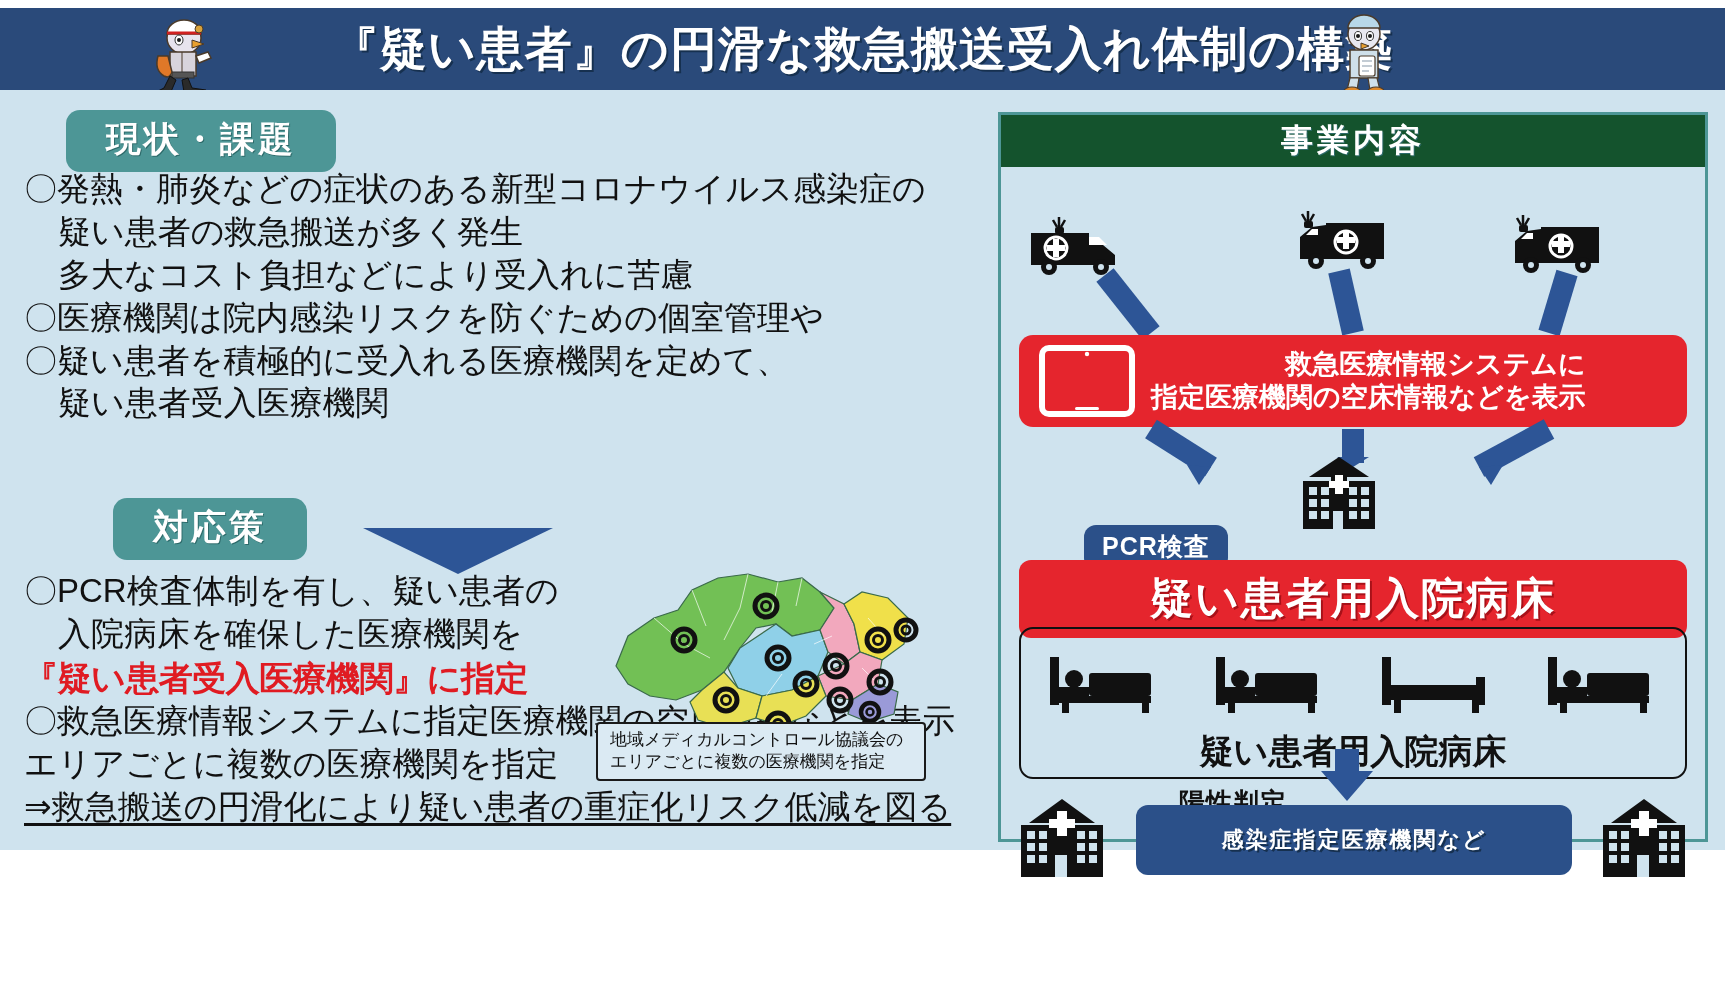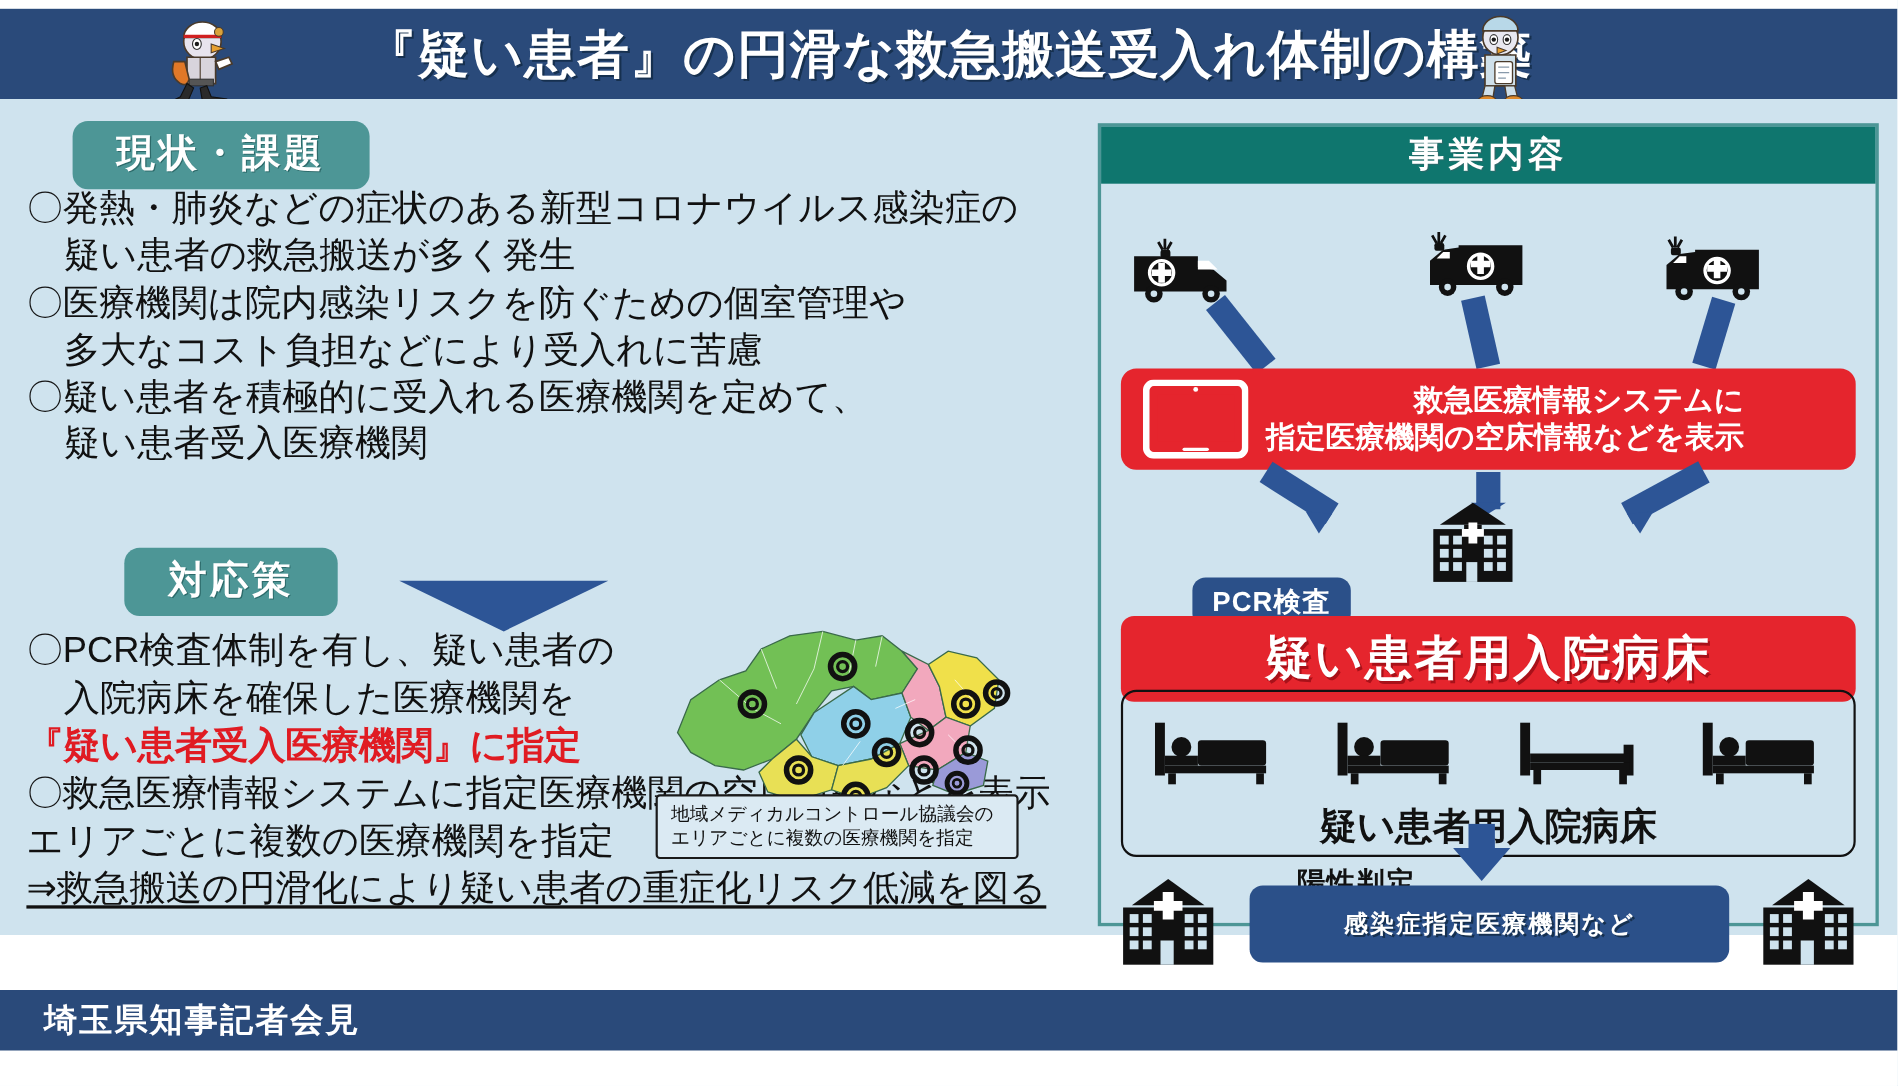--- a/index.html
+++ b/index.html
@@ -103,21 +103,21 @@
   .mapcap .cl { font-size: 17px; color: #111; line-height: 1.28; white-space: nowrap; }
 
   
   .right-panel {
     position: absolute; left: 998px; top: 112px;
     width: 710px; height: 730px;
     border: 3px solid #4d9696;
     background: #cfe3ee;
   }
   .rp-head {
-    height: 52px; background: #0f766e;
+    height: 52px; background: #14532d;
     display: flex; align-items: center; justify-content: center;
   }
   .rp-head span {
     color: #ffffff; font-size: 32px; font-weight: bold; letter-spacing: 4px;
     text-shadow: 1px 1px 0 #2d6a6a;
   }
   .rp-body { position: relative; width: 100%; height: 672px; }
 
   .amb { position: absolute; width: 108px; height: 66px; }
   .amb1 { left: 24px;  top: 44px; }
@@ -258,22 +258,22 @@
 
   <div class="bodybg"></div>
 
   <div class="left-col">
 
     <div class="sec-badge badge-row-1">現状・課題</div>
 
     <div class="bullets bl-1">
       <div class="bline">〇発熱・肺炎などの症状のある新型コロナウイルス感染症の</div>
       <div class="bline indent">疑い患者の救急搬送が多く発生</div>
+      <div class="bline indent">多大なコスト負担などにより受入れに苦慮</div>
       <div class="bline">〇医療機関は院内感染リスクを防ぐための個室管理や</div>
-      <div class="bline indent">多大なコスト負担などにより受入れに苦慮</div>
       <div class="bline">〇疑い患者を積極的に受入れる医療機関を定めて、</div>
       <div class="bline indent">疑い患者受入医療機関</div>
     </div>
 
     <div class="bigarrow"></div>
 
     <div class="sec-badge badge-row-2">対応策</div>
 
     <div class="bullets bl-2">
       <div class="bline">〇PCR検査体制を有し、疑い患者の</div>
@@ -530,17 +530,14 @@
           <rect x="16" y="58" width="8" height="8"></rect>
             <rect x="28" y="58" width="8" height="8"></rect>
           <rect x="66" y="58" width="8" height="8"></rect>
             <rect x="78" y="58" width="8" height="8"></rect>
           <rect x="44" y="58" width="12" height="22"></rect>
         </g>
       </svg>
     </div>
   </div>
 
-  <div class="footer">
-    <span>埼玉県知事記者会見</span>
-  </div>
 
 </div>
 
 </body></html>

